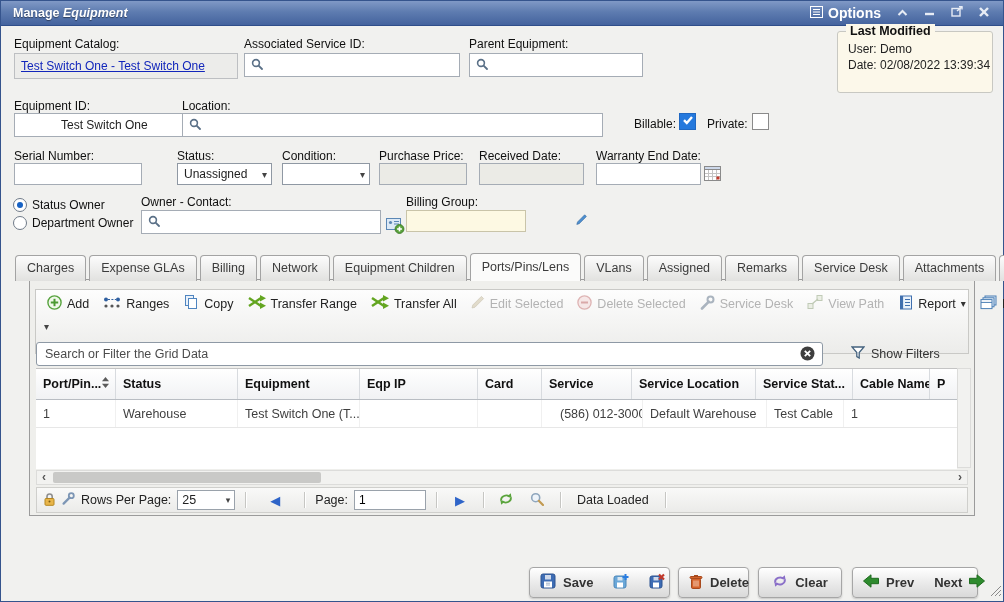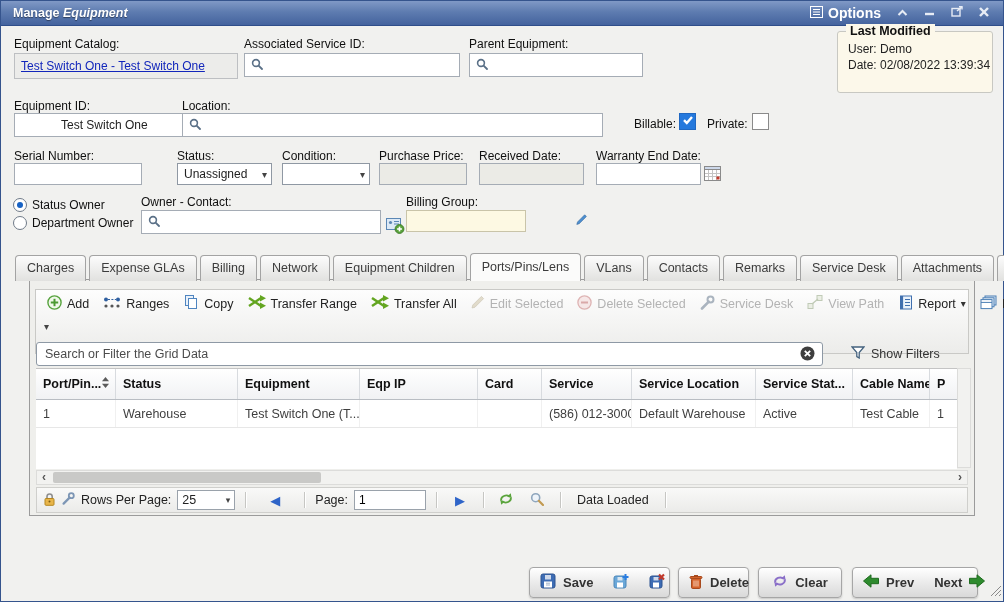--- a/index.html
+++ b/index.html
@@ -245,21 +245,21 @@
   </div>
 
   <div class="tabs">
     <div class="tab">Charges</div>
     <div class="tab">Expense GLAs</div>
     <div class="tab">Billing</div>
     <div class="tab">Network</div>
     <div class="tab">Equipment Children</div>
     <div class="tab active">Ports/Pins/Lens</div>
     <div class="tab">VLans</div>
-    <div class="tab">Contacts</div>
+    <div class="tab">Assigned</div>
     <div class="tab">Remarks</div>
     <div class="tab">Service Desk</div>
     <div class="tab">Attachments</div>
     <div class="tab">User Defined Fields</div>
   </div>
 
   <div class="panel">
 
     <div class="toolbarbox">
       <div class="trow">
@@ -407,23 +407,22 @@
         <div class="gh" style="width:97px;">Service Stat...</div>
         <div class="gh" style="width:77px;">Cable Name</div>
         <div class="gh" style="flex:1;border-right:none;">P</div>
       </div>
       <div class="grow">
         <div class="gc" style="width:80px;">1</div>
         <div class="gc" style="width:122px;">Warehouse</div>
         <div class="gc" style="width:122px;">Test Switch One (T...</div>
         <div class="gc" style="width:118px;"></div>
         <div class="gc" style="width:64px;"></div>
-        <div class="gc" style="width:90px;">(586) 012-3000</div>
+        <div class="gc" style="width:90px;margin-left:11px;">(586) 012-3000</div>
         <div class="gc" style="width:124px;">Default Warehouse</div>
-        <div class="gc" style="width:97px;">Active</div>
         <div class="gc" style="width:77px;">Test Cable</div>
         <div class="gc" style="flex:1;border-right:none;">1</div>
       </div>
     </div>
     <div class="vscroll"></div>
 
     <div class="hscroll">
       <span class="sarrow">‹</span>
       <div class="hthumb"></div>
       <span class="sarrow" style="margin-left:auto;">›</span>

